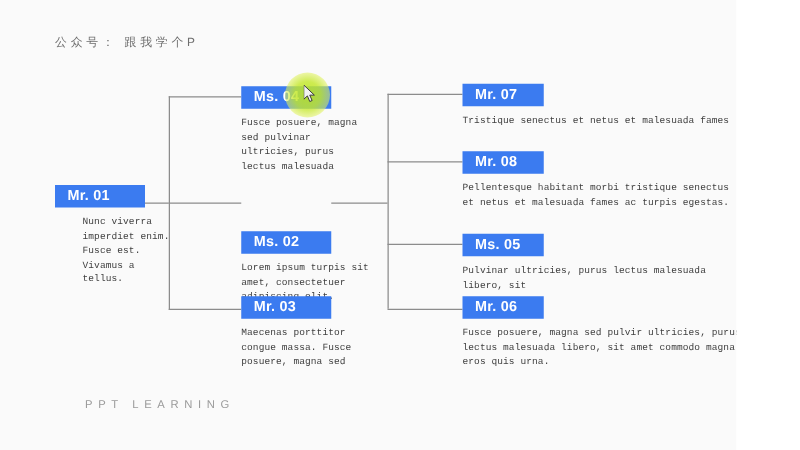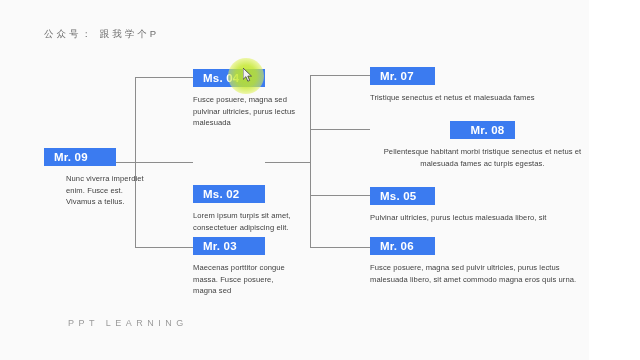--- a/index.html
+++ b/index.html
@@ -60,41 +60,42 @@
     box-sizing: border-box;
     letter-spacing: 0.2px;
     white-space: nowrap;
   }
   .node-body {
     margin-top: 7px;
     font-size: 7.6px;
     line-height: 11.6px;
     color: #3f3f3f;
     letter-spacing: 0.08px;
+    font-family: Liberation Mono, monospace;
   }
 
   
   .node-root   { left: 44px;  top: 147px; }
   .node-root .badge  { width: 72px; }
   .node-root .node-body { width: 78px; margin-left: 22px; }
 
   
   .node-mid    { left: 193px; }
   .node-mid .badge { width: 72px; }
   .node-mid .node-body { width: 106px; }
   .node-ms04 { top: 68px; }
   .node-ms02 { top: 152px; margin-top: 32px; }
   .node-mr03 { top: 236px; }
 
   
   .node-right  { left: 370px; }
   .node-right .badge { width: 65px; }
   .node-right .node-body { width: 225px; }
   .node-mr07 { top: 66px;  }
-  .node-mr08 { top: 120px; text-align: center; }
+  .node-mr08 { top: 120px; }
   .node-ms05 { top: 186px; }
   .node-mr06 { top: 236px; }
 
   
   .cursor-halo {
     position: absolute;
     left: 228px;
     top: 58px;
     width: 36px;
     height: 36px;
@@ -129,21 +130,21 @@
   <div class="line h" style="left:135px; top:247px; width:58px;"></div>
 
   <div class="line h" style="left:265px; top:162px; width:45px;"></div>
   <div class="line v" style="left:310px; top:75px;  height:172px;"></div>
   <div class="line h" style="left:310px; top:75px;  width:60px;"></div>
   <div class="line h" style="left:310px; top:129px; width:60px;"></div>
   <div class="line h" style="left:310px; top:195px; width:60px;"></div>
   <div class="line h" style="left:310px; top:247px; width:60px;"></div>
 
   <div class="node node-root">
-    <div class="badge">Mr. 09</div>
+    <div class="badge">Mr. 01</div>
     <div class="node-body">Nunc viverra imperdiet enim. Fusce est. Vivamus a tellus.</div>
   </div>
 
   <div class="node node-mid node-ms04">
     <div class="badge">Ms. 04</div>
     <div class="node-body">Fusce posuere, magna sed pulvinar ultricies, purus lectus malesuada</div>
   </div>
 
   <div class="node node-mid node-ms02">
     <div class="badge">Ms. 02</div>

